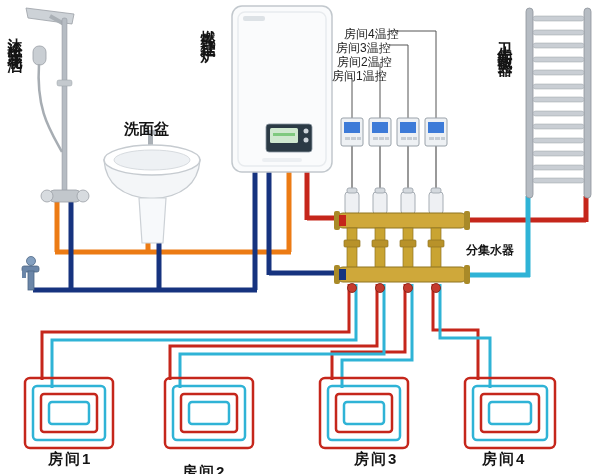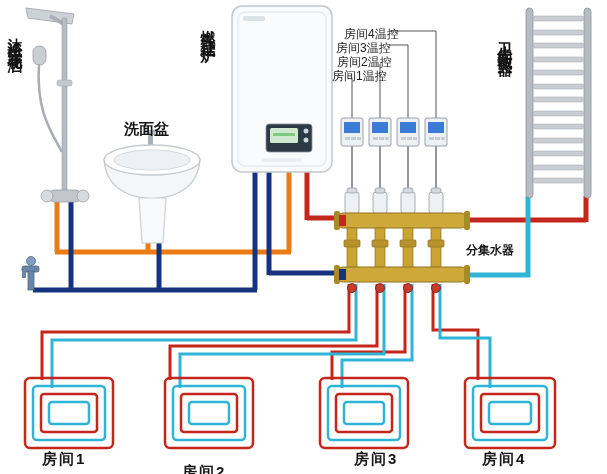--- a/index.html
+++ b/index.html
@@ -230,18 +230,18 @@
   <div class="hlabel" style="left:124px;top:120px">洗面盆</div>
   <div class="vlabel" style="left:201px;top:18px">燃气壁挂炉</div>
   <div class="vlabel" style="left:498px;top:30px">卫生间散热器</div>
   <div class="hlabel" style="left:466px;top:242px;font-size:12px">分集水器</div>
 
   <div class="tlabel" style="left:344px;top:26px">房间4温控</div>
   <div class="tlabel" style="left:336px;top:40px">房间3温控</div>
   <div class="tlabel" style="left:337px;top:54px">房间2温控</div>
   <div class="tlabel" style="left:332px;top:68px">房间1温控</div>
 
-  <div class="room" style="left:42px;top:450px">房间1</div>
+  <div class="room" style="left:48px;top:450px">房间1</div>
   <div class="room" style="left:182px;top:463px">房间2</div>
   <div class="room" style="left:354px;top:450px">房间3</div>
   <div class="room" style="left:482px;top:450px">房间4</div>
 
 </div>
 
 </body></html>

